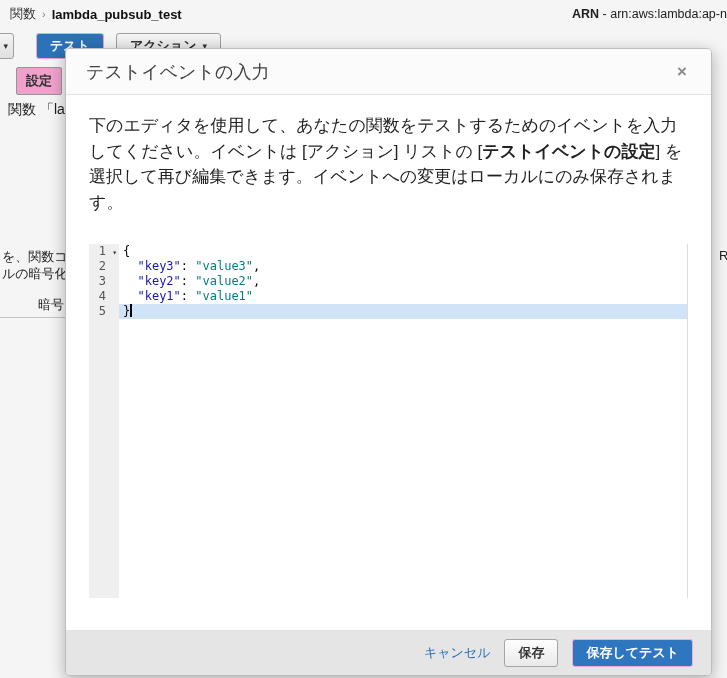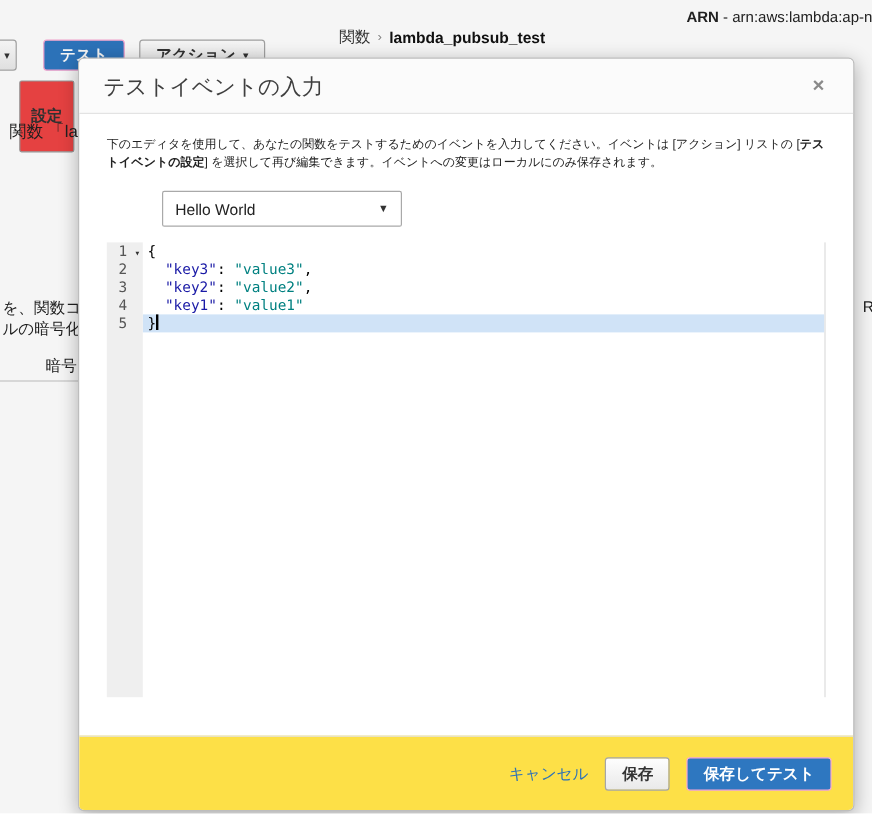--- a/index.html
+++ b/index.html
@@ -8,22 +8,22 @@
     overflow: hidden;
     background: #fff;
     font-family: "Liberation Sans", "DejaVu Sans", sans-serif;
     color: #222;
   }
   .screen { position: relative; width: 727px; height: 678px; }
 
   
   .topbar {
     position: absolute; top: 0; left: 0; right: 0; height: 28px;
-    display: flex; align-items: center; justify-content: center;
-    padding: 0 0 0 10px; font-size: 13px; z-index: 1; margin-top: 17px;
+    display: flex; align-items: center; justify-content: flex-start;
+    padding: 0 0 0 10px; font-size: 13px; z-index: 1;
   }
   .breadcrumb { display: flex; align-items: center; gap: 6px; white-space: nowrap; }
   .crumb-root { color: #333; cursor: pointer; }
   .crumb-sep { color: #888; font-size: 11px; }
   .crumb-current { font-weight: 700; color: #111; }
   .arn { position: absolute; left: 572px; top: 7px; white-space: nowrap; font-size: 12.5px; color: #222; }
   .arn-label { font-weight: 700; }
 
   .toolbar { position: absolute; top: 33px; left: 0; display: flex; align-items: center; z-index: 1; }
   .btn {
@@ -39,22 +39,22 @@
     background: #2e77c0; border: 1px solid #f9a8d4; color: #fff; text-align: right;
   }
   .qualifier-btn { width: 44px; margin-left: -30px; justify-content: flex-end; padding: 0 5px; }
   .caret { font-size: 9px; line-height: 1; }
   .toolbar .btn-primary { margin-left: 22px; }
   .toolbar .actions-btn { margin-left: 12px; }
 
   .tab-settings {
     position: absolute; top: 67px; left: 16px; z-index: 1;
     font-size: 13px; font-weight: 700; color: #333;
-    background: #ef4444; border: 1px solid #9c9c9c; border-radius: 2px;
-    padding: 20px 9px; cursor: pointer;
+    background: #f9a8d4; border: 1px solid #9c9c9c; border-radius: 2px;
+    padding: 4px 9px; cursor: pointer;
   }
   .bg-fragment { position: absolute; font-size: 13px; color: #222; white-space: nowrap; z-index: 1; }
   .frag-heading { top: 101px; left: 8px; font-size: 14px; }
   .frag-left1 { top: 248px; left: 2px; }
   .frag-left2 { top: 265px; left: 2px; }
   .frag-left3 { top: 296px; left: 38px; }
   .frag-right { top: 248px; left: 719px; }
   .frag-rule { position: absolute; top: 317px; left: 0; width: 82px; height: 1px; background: #ccc; z-index: 1; }
 
   
@@ -68,21 +68,21 @@
   .modal-header {
     flex: none; height: 46px; display: flex; align-items: center; justify-content: space-between;
     padding: 0 20px; background: #fbfbfb; border-bottom: 1px solid #e3e3e3; gap: 48px;
   }
   .modal-title { font-size: 18px; font-weight: 400; color: #3f3f3f; }
   .modal-close {
     background: none; border: none; font-size: 17px; font-weight: 700;
     color: #8a8a8a; cursor: pointer; line-height: 1; padding: 2px 4px;
   }
   .modal-body { flex: 1; display: flex; flex-direction: column; padding: 14px 23px 2px; min-height: 0; }
-  .modal-desc { font-size: 10px; line-height: 1.5; color: #222; margin: 4px 0 10px; }
+  .modal-desc { font-size: 17px; line-height: 1.5; color: #222; margin: 4px 0 10px; }
   .template-row { display: flex; align-items: center; margin: 6px 0 13px; padding-left: 26px; }
   .template-label { font-size: 13px; font-weight: 700; color: #222; }
   .select {
     margin-left: 20px; width: 200px; height: 30px;
     border: 1px solid #a9a9a9; border-radius: 2px; background: #fff;
     display: flex; align-items: center; justify-content: space-between;
     padding: 0 10px; font-size: 13px; color: #222; cursor: pointer;
   }
   .select-caret { font-size: 9px; color: #333; }
 
@@ -100,21 +100,21 @@
   .fold { position: absolute; right: 2px; top: 1px; font-size: 8px; color: #333; cursor: pointer; }
   .code { position: absolute; left: 30px; right: 0; top: 0; bottom: 0; overflow: hidden; }
   .code-line { height: 15px; white-space: pre; padding-left: 4px; position: relative; color: #000; }
   .code-line.active { background: #d0e3f7; }
   .tok-plain { color: #000; }
   .tok-key { color: #1a1aa6; }
   .tok-value { color: #008080; }
   .cursor { display: inline-block; width: 2px; height: 13px; background: #000; vertical-align: -2px; }
 
   .modal-footer {
-    flex: none; height: 62px; background: #fde047; border-top: 1px solid #e3e3e3;
+    flex: none; height: 45px; background: #e5e5e5; border-top: 1px solid #e3e3e3;
     display: flex; align-items: center; justify-content: flex-end; gap: 14px; padding: 0 18px; margin-top: 30px;
   }
   .cancel-link { font-size: 13px; color: #2d72b8; cursor: pointer; }
   .modal-footer .btn { height: 28px; }
 </style>
 </head>
 <body>
 
 <div class="screen">
 
@@ -152,24 +152,20 @@
 
     <div class="modal-header">
       <h2 class="modal-title">テストイベントの入力</h2>
       <button class="modal-close">×</button>
     </div>
 
     <div class="modal-body">
       <p class="modal-desc"><span>下のエディタを使用して、あなたの関数をテストするためのイベントを入力してください。イベントは [アクション] リストの [</span><strong>テストイベントの設定</strong><span>] を選択して再び編集できます。イベントへの変更はローカルにのみ保存されます。</span></p>
 
       <div class="template-row">
-        <div class="select">
-          <span>Hello World</span>
-          <span class="select-caret">▼</span>
-        </div>
       </div>
 
       <div class="editor">
         <div class="gutter">
             <div class="gutter-cell">1<span class="fold">▾</span></div>
             <div class="gutter-cell">2</div>
             <div class="gutter-cell">3</div>
             <div class="gutter-cell">4</div>
             <div class="gutter-cell active">5</div>
           </div>

